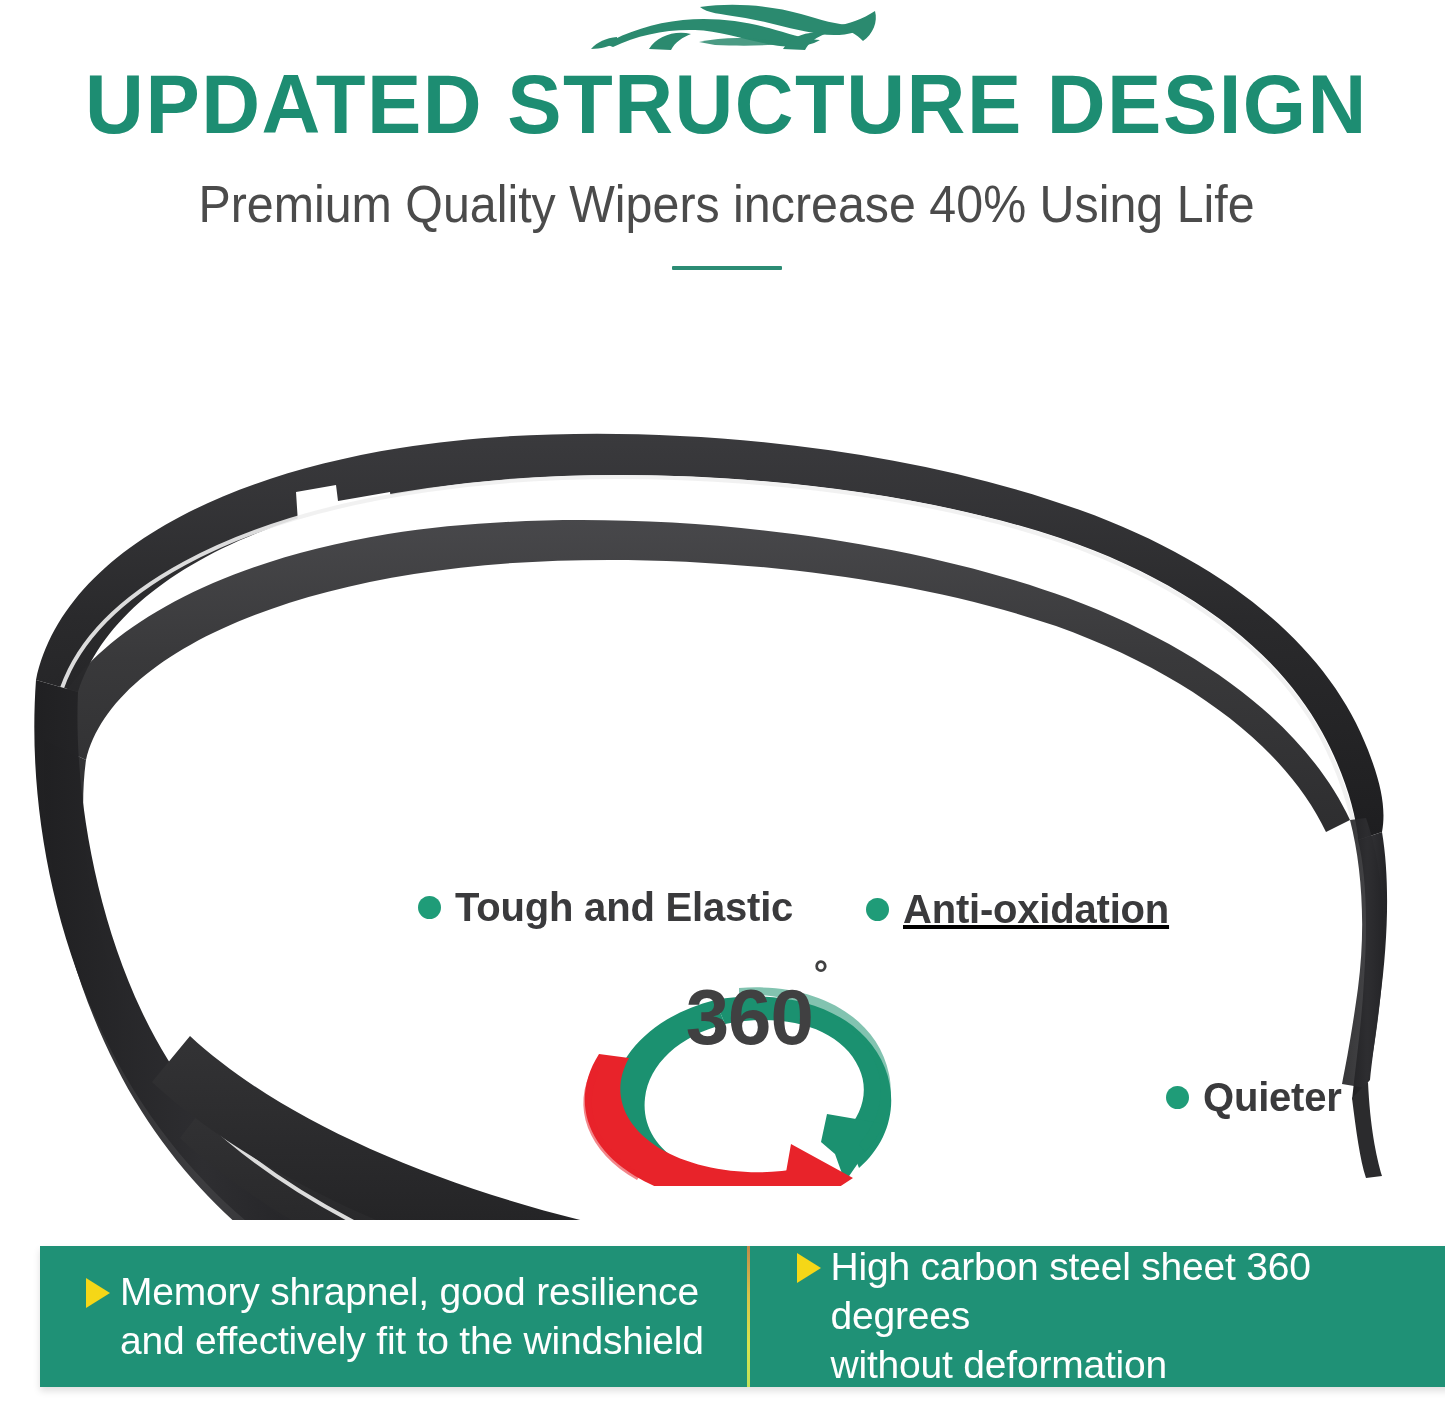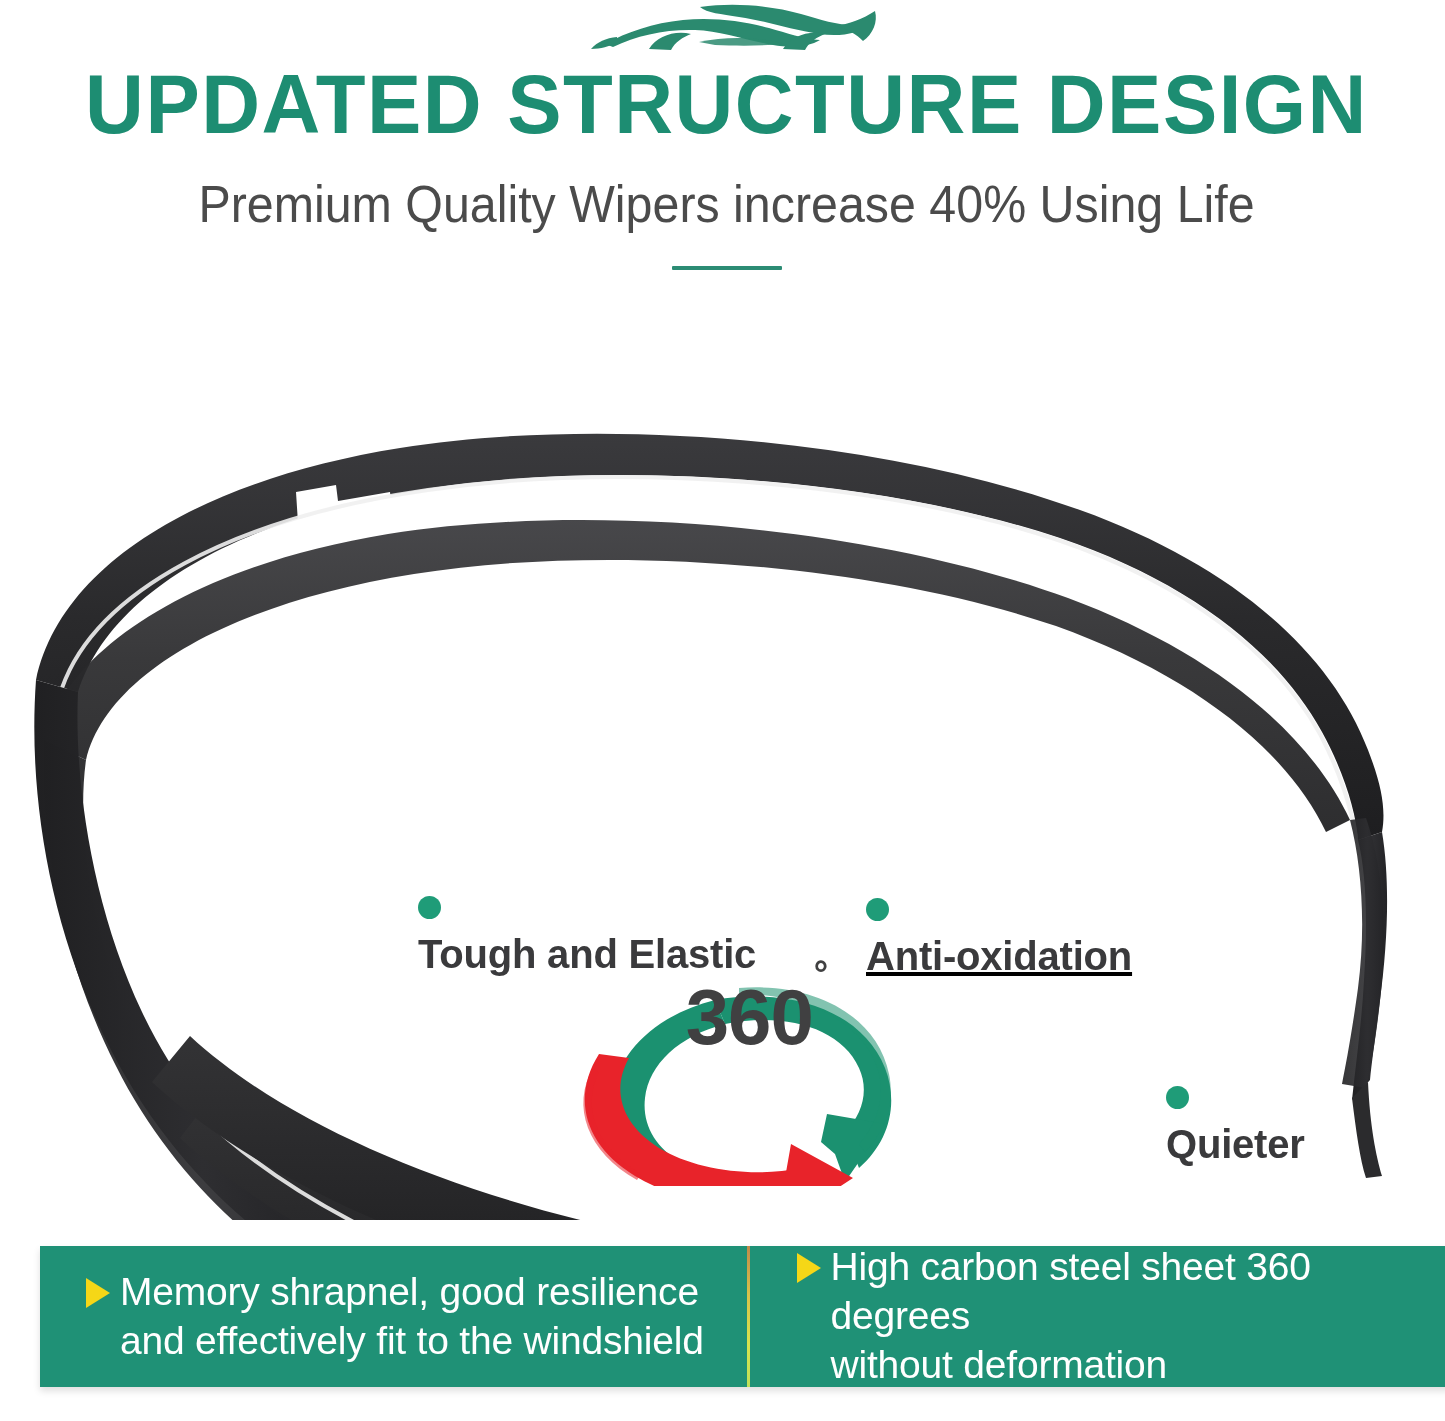--- a/index.html
+++ b/index.html
@@ -84,21 +84,20 @@
     width: 1445px;
     height: 900px;
   }
 
   
   .feature {
     position: absolute;
     display: flex;
     align-items: flex-start;
     gap: 14px;
-    flex-direction: column;
   }
   .feature .dot {
     flex: 0 0 auto;
     width: 23px;
     height: 23px;
     border-radius: 50%;
     background: #1f9c78;
     margin-top: 10px;
   }
   .feature .txt {

